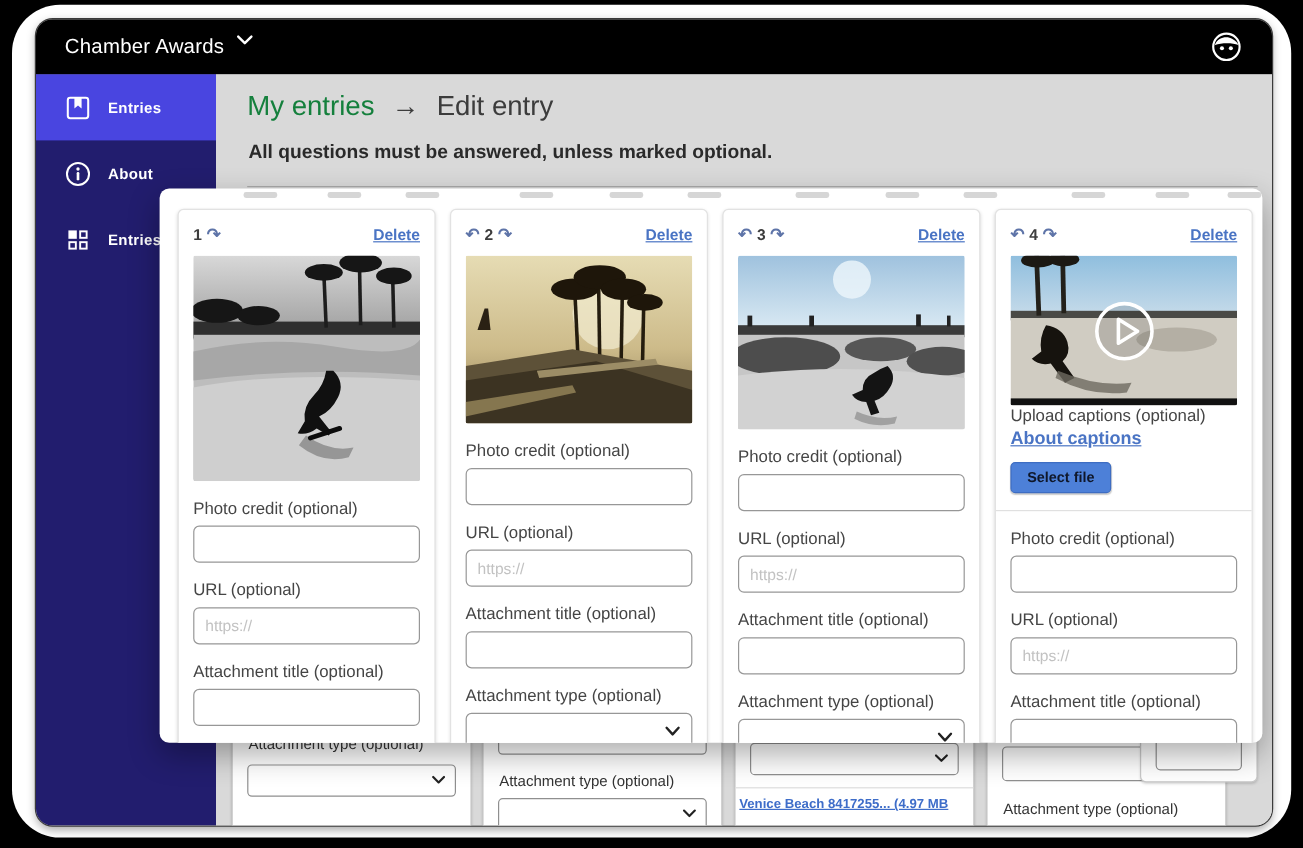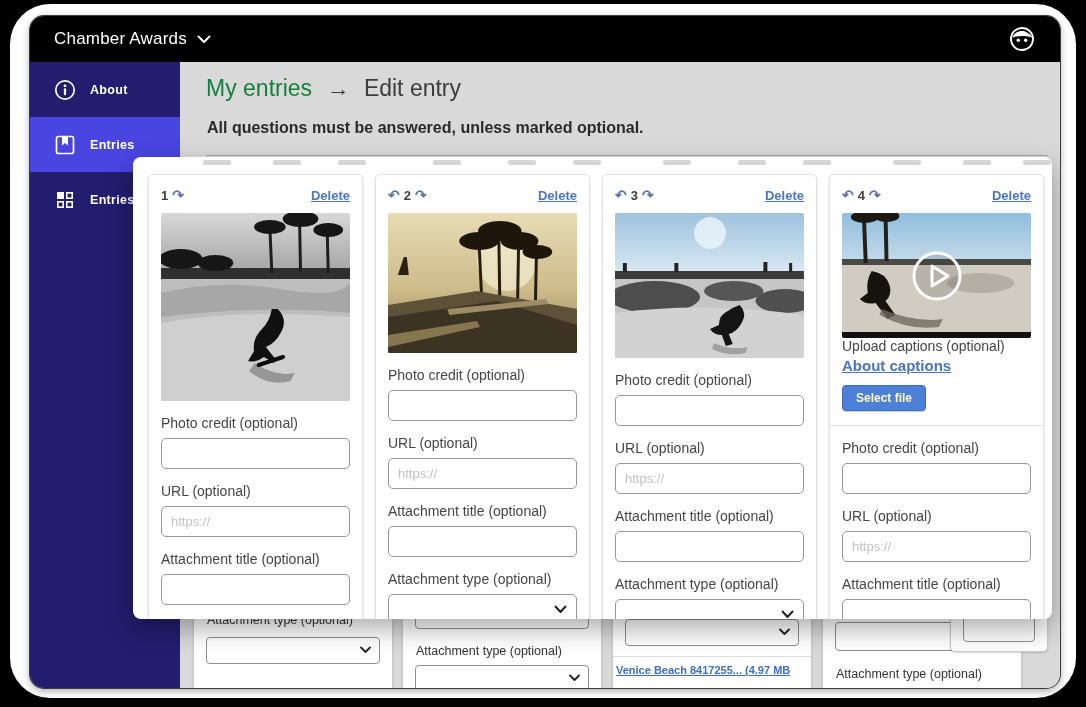--- a/index.html
+++ b/index.html
@@ -5,21 +5,21 @@
   html,body{margin:0;padding:0;background:#000;}
   .stage{position:relative;width:1086px;height:707px;background:#000;overflow:hidden;
          font-family:"Liberation Sans", sans-serif;}
   .frame{position:absolute;left:10px;top:4px;right:10px;bottom:9px;background:#fff;border-radius:40px;}
   .window{position:absolute;left:30px;top:16px;width:1030px;height:672px;border-radius:14px;
           overflow:hidden;background:#d9d9d9;box-shadow:0 0 0 1px #3c3c3c, 0 3px 8px rgba(0,0,0,.35);}
 
   
   .topbar{position:absolute;left:0;top:0;right:0;height:46px;background:#000;display:flex;
           align-items:center;justify-content:space-between;padding:0 24px;box-sizing:border-box;}
-  .topbar-title{display:flex;align-items:center;gap:10px;color:#fff;font-size:17px;letter-spacing:.2px;cursor:pointer;}
+  .topbar-title{display:flex;gap:10px;color:#fff;font-size:17px;letter-spacing:.2px;cursor:pointer;}
   .topbar-title svg{display:block;}
   .avatar-btn{width:28px;height:28px;display:flex;align-items:center;justify-content:center;cursor:pointer;}
 
   
   .sidebar{position:absolute;left:0;top:46px;bottom:0;width:150px;background:#221d6e;}
   .side-item{display:flex;align-items:center;gap:14px;height:55px;padding-left:24px;color:#fff;
              font-size:12.5px;font-weight:600;letter-spacing:.3px;cursor:pointer;}
   .side-item.active{background:#4945e0;}
   .side-item svg{flex:0 0 auto;display:block;}
 
@@ -60,21 +60,21 @@
   .ov-label{margin:14px 0 7px;font-size:14px;color:#454545;}
   .ov-input{display:block;width:100%;height:31px;background:#fff;border:1.5px solid #979797;border-radius:5px;
             box-sizing:border-box;font:13px "Liberation Sans",sans-serif;padding:0 9px;color:#333;}
   .ov-input::placeholder{color:#c2c2c2;}
   .ov-select{position:relative;width:100%;height:31px;background:#fff;border:1.5px solid #979797;border-radius:5px;
              box-sizing:border-box;cursor:pointer;}
   .ov-select svg{position:absolute;right:9px;top:10px;}
   .cap-link{display:inline-block;margin:3px 0 0;font-size:15px;font-weight:600;color:#4a74c4;
             text-decoration:underline;cursor:pointer;}
   .select-file-btn{display:inline-block;margin-top:10px;padding:5px 13px;background:#4d80d8;border:1px solid #3e6dc2;
-            border-radius:4px;color:#fef9c3;font-size:12px;font-weight:700;cursor:pointer;box-shadow:0 1px 1px rgba(0,0,0,.2);text-align:center;}
+            border-radius:4px;color:#0f172a;font-size:12px;font-weight:700;cursor:pointer;box-shadow:0 1px 1px rgba(0,0,0,.2);text-align:center;}
   .cap-divider{height:1px;background:#e0e0e0;margin:14px -12px 0;}
   .play-wrap{position:absolute;left:0;top:0;right:0;bottom:0;display:flex;align-items:center;justify-content:center;cursor:pointer;}
 </style>
 </head>
 <body>
 
 <div class="stage">
   <div class="frame"></div>
 
   <div class="window">
@@ -92,38 +92,38 @@
         <svg width="26" height="26" viewBox="0 0 26 26">
           <circle cx="13" cy="13" r="11" fill="none" stroke="#fff" stroke-width="1.8"></circle>
           <path d="M3.5,11 C6,5.5 13,3.5 18,6.5 C21,8.2 22.5,10 23,11.5 C18,9.5 9,9.5 3.5,11.5 Z" fill="#fff"></path>
           <circle cx="9.3" cy="14.2" r="1.7" fill="#fff"></circle>
           <circle cx="16.7" cy="14.2" r="1.7" fill="#fff"></circle>
         </svg>
       </div>
     </div>
 
     <div class="sidebar">
+      <div class="side-item active">
+        <span>
+          <svg width="22" height="22" viewBox="0 0 22 22">
+            <rect x="2.5" y="2.5" width="17" height="17" rx="2" fill="none" stroke="#fff" stroke-width="1.7"></rect>
+            <path d="M8,2.5 h6 v9 l-3,-2.6 l-3,2.6 z" fill="#fff"></path>
+          </svg>
+        </span>
+        <span>Entries</span>
+      </div>
       <div class="side-item">
         <span>
           <svg width="22" height="22" viewBox="0 0 22 22">
             <circle cx="11" cy="11" r="9.2" fill="none" stroke="#fff" stroke-width="1.7"></circle>
             <circle cx="11" cy="6.8" r="1.4" fill="#fff"></circle>
             <rect x="9.9" y="9.3" width="2.2" height="7" rx="1" fill="#fff"></rect>
           </svg>
         </span>
         <span>About</span>
-      </div>
-      <div class="side-item active">
-        <span>
-          <svg width="22" height="22" viewBox="0 0 22 22">
-            <rect x="2.5" y="2.5" width="17" height="17" rx="2" fill="none" stroke="#fff" stroke-width="1.7"></rect>
-            <path d="M8,2.5 h6 v9 l-3,-2.6 l-3,2.6 z" fill="#fff"></path>
-          </svg>
-        </span>
-        <span>Entries</span>
       </div>
       <div class="side-item">
         <span>
           <svg width="22" height="22" viewBox="0 0 22 22">
             <rect x="3" y="3" width="7" height="7" fill="#fff"></rect>
             <rect x="12.8" y="3.8" width="5.4" height="5.4" fill="none" stroke="#fff" stroke-width="1.6"></rect>
             <rect x="3.8" y="12.8" width="5.4" height="5.4" fill="none" stroke="#fff" stroke-width="1.6"></rect>
             <rect x="12.8" y="12.8" width="5.4" height="5.4" fill="none" stroke="#fff" stroke-width="1.6"></rect>
           </svg>
         </span>

